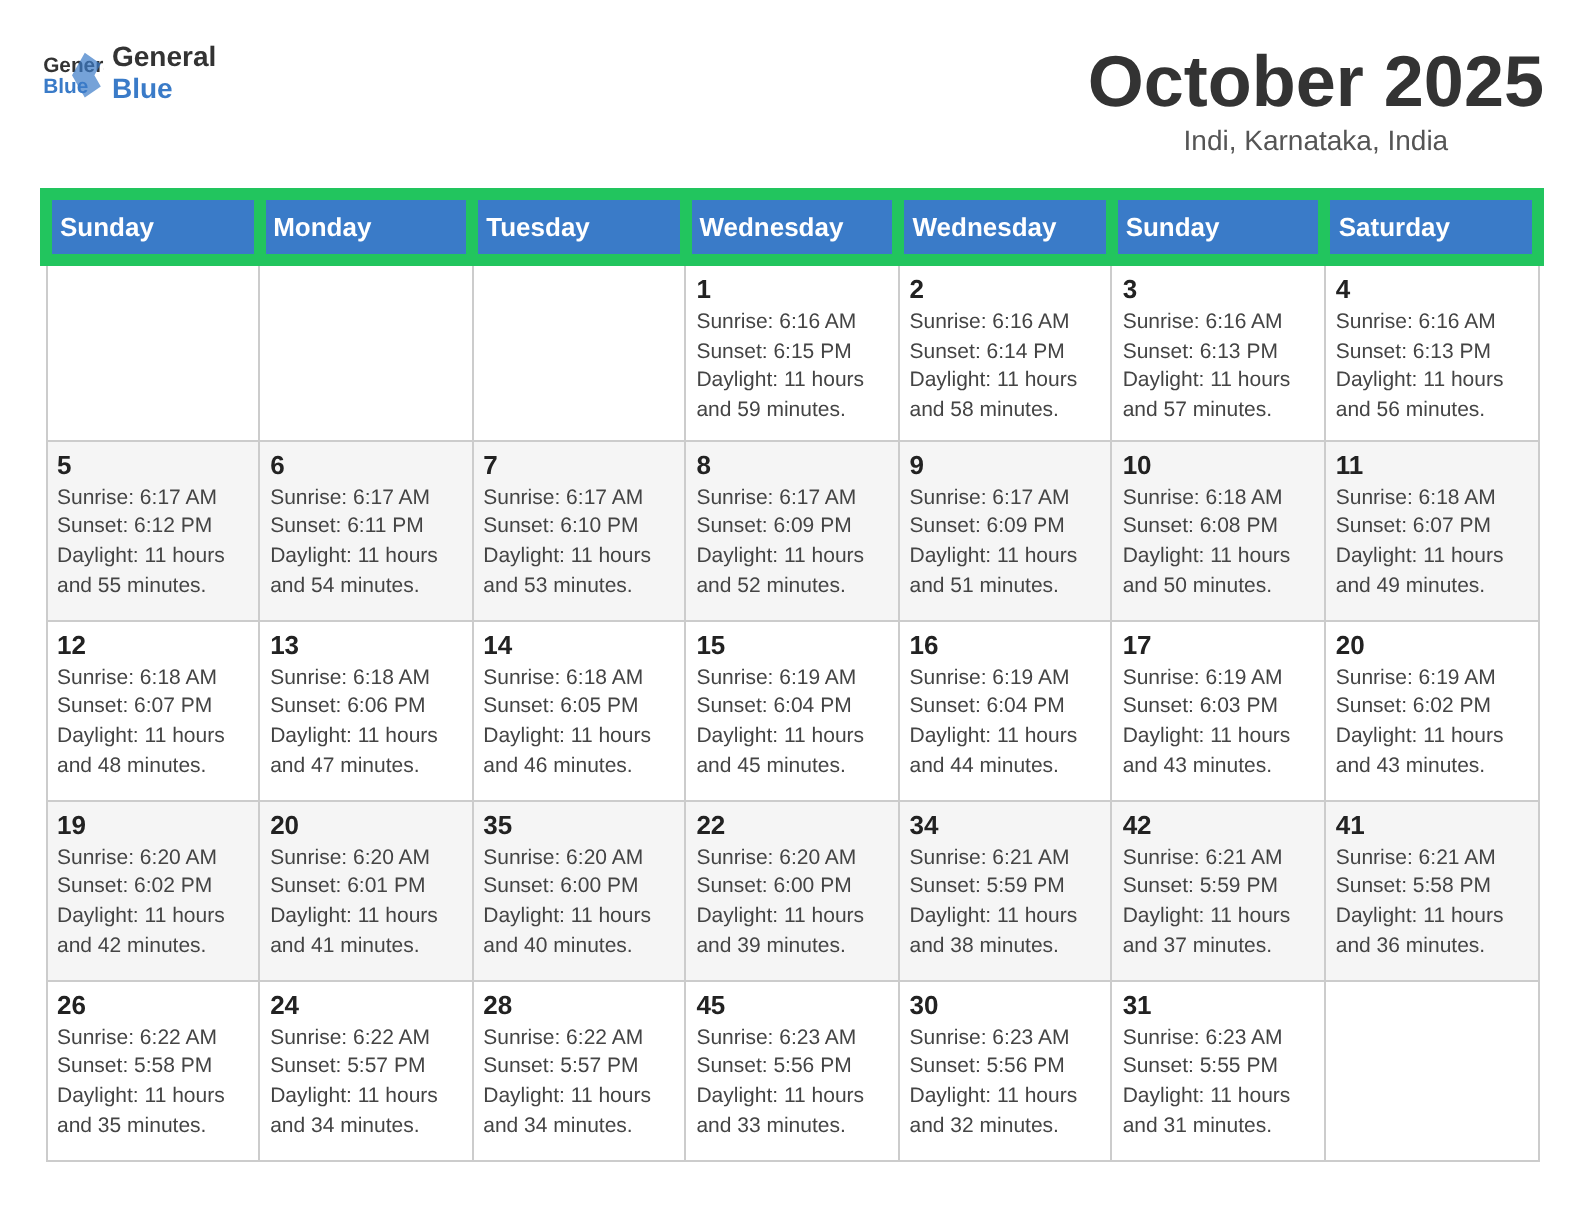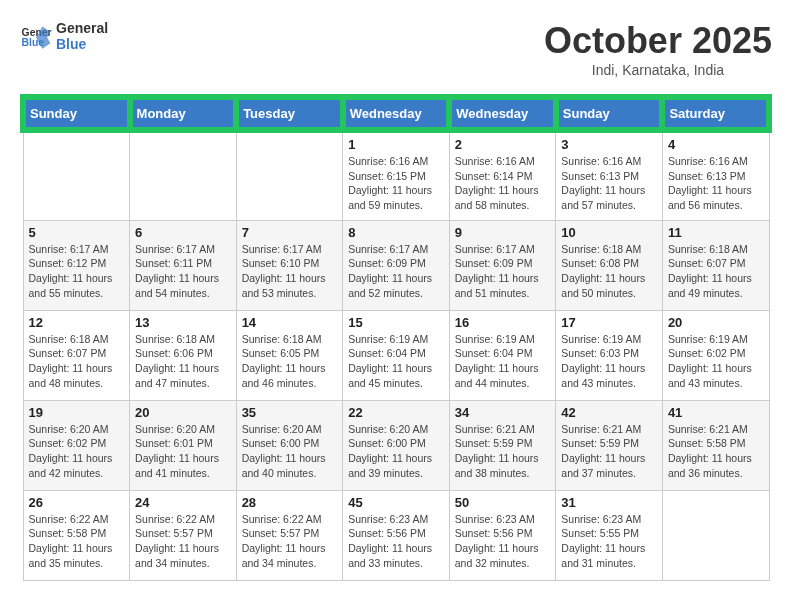--- a/index.html
+++ b/index.html
@@ -237,21 +237,21 @@
         </td>
         <td>
           <span class="day-num">28</span>
           <div class="day-info">Sunrise: 6:22 AM<br>Sunset: 5:57 PM<br>Daylight: 11 hours<br>and 34 minutes.</div>
         </td>
         <td>
           <span class="day-num">45</span>
           <div class="day-info">Sunrise: 6:23 AM<br>Sunset: 5:56 PM<br>Daylight: 11 hours<br>and 33 minutes.</div>
         </td>
         <td>
-          <span class="day-num">50</span>
+          <span class="day-num">30</span>
           <div class="day-info">Sunrise: 6:23 AM<br>Sunset: 5:56 PM<br>Daylight: 11 hours<br>and 32 minutes.</div>
         </td>
         <td>
           <span class="day-num">31</span>
           <div class="day-info">Sunrise: 6:23 AM<br>Sunset: 5:55 PM<br>Daylight: 11 hours<br>and 31 minutes.</div>
         </td>
         <td class="empty"></td>
       </tr>
     </tbody>
 </table>

